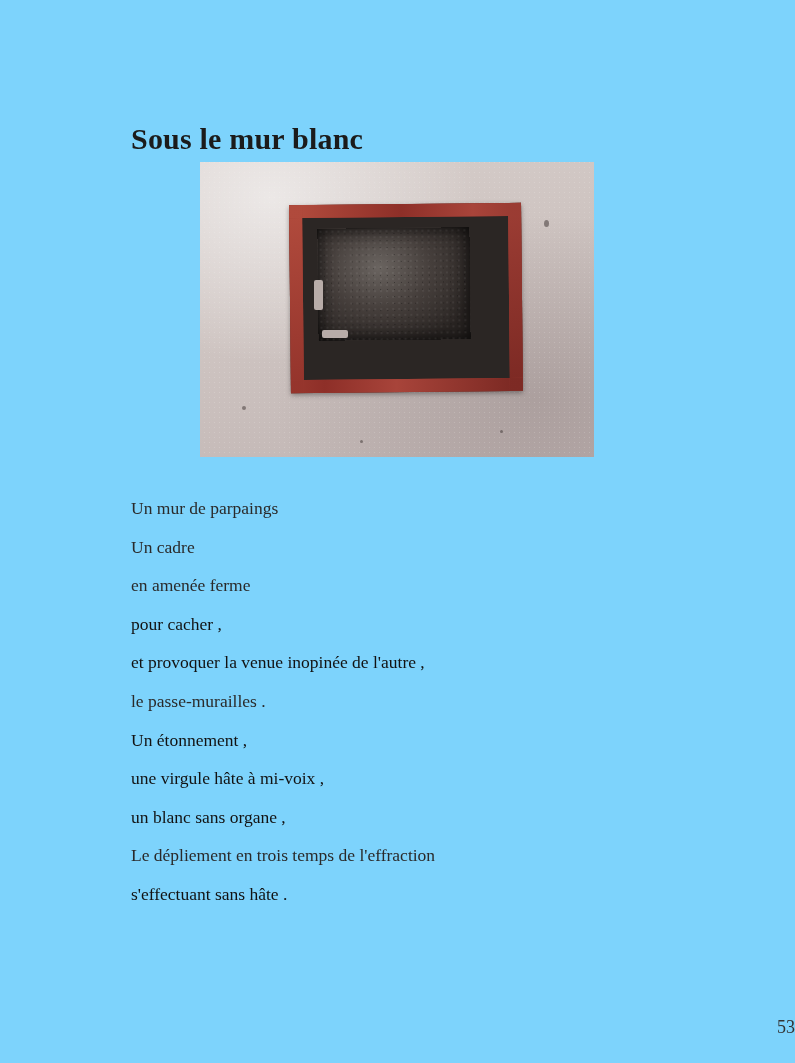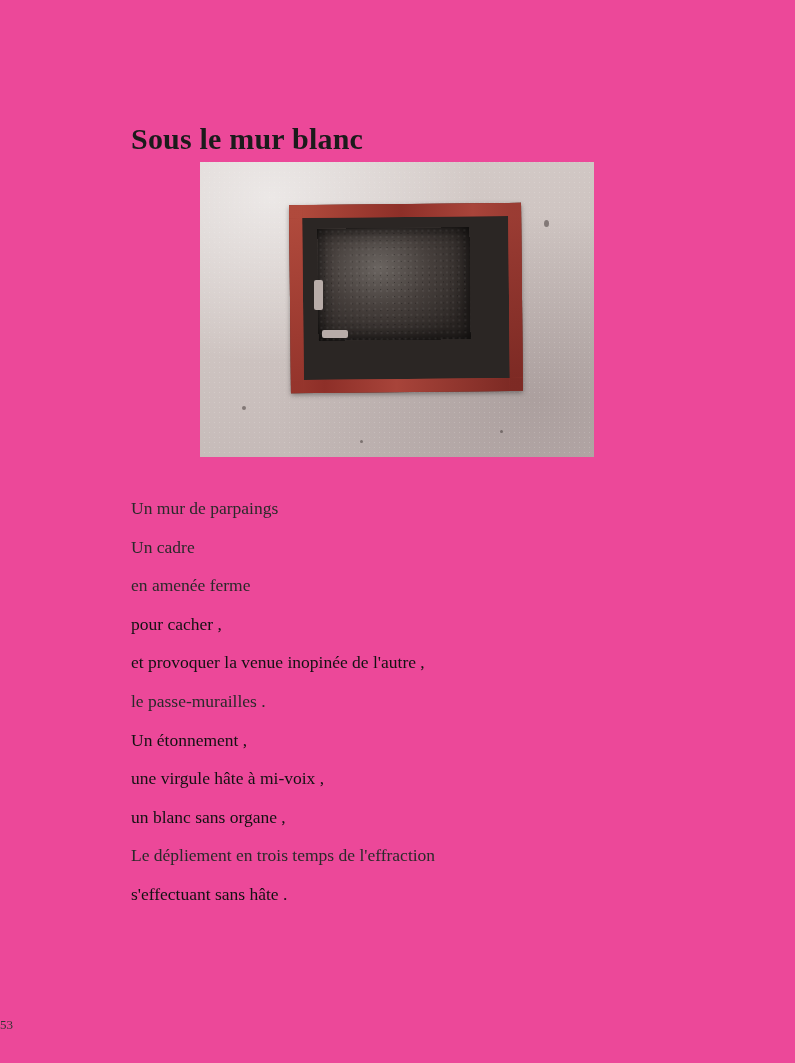--- a/index.html
+++ b/index.html
@@ -11,21 +11,21 @@
     width: 795px;
     height: 1063px;
     position: relative;
     font-family: "Liberation Serif", serif;
     color: #1a1a1a;
     overflow: hidden;
   }
   .page {
     position: absolute;
     inset: 0;
-    background: #ec4899;
+    background: #7dd3fc;
   }
   .title {
     position: absolute;
     left: 131px;
     top: 102px;
     font-family: "Liberation Serif", serif;
     font-size: 30px;
     font-weight: bold;
     letter-spacing: 0.2px;
     color: #1b1b1b;
@@ -122,22 +122,22 @@
     color: #121212;
   }
   .line.ital {
     color: #2a2a2a;
   }
   .folio {
     position: absolute;
     left: 0;
     right: 0;
     top: 1017px;
-    text-align: left;
-    font-size: 13px;
+    text-align: right;
+    font-size: 18px;
     color: #333333;
   }
 </style>
 </head>
 <body>
 
 <div class="page">
 
   <h1 class="title">Sous le mur blanc</h1>
 

